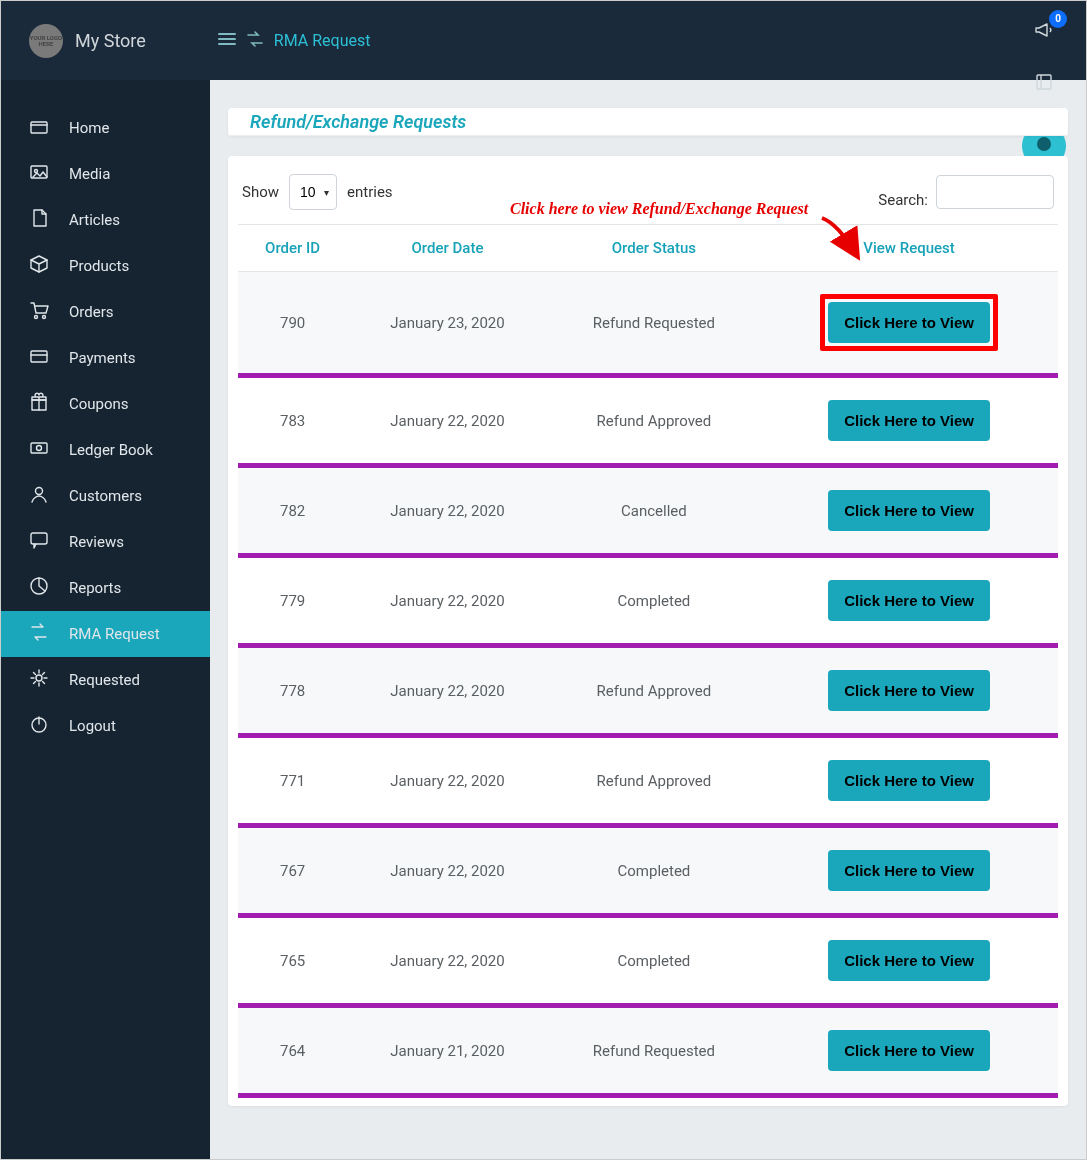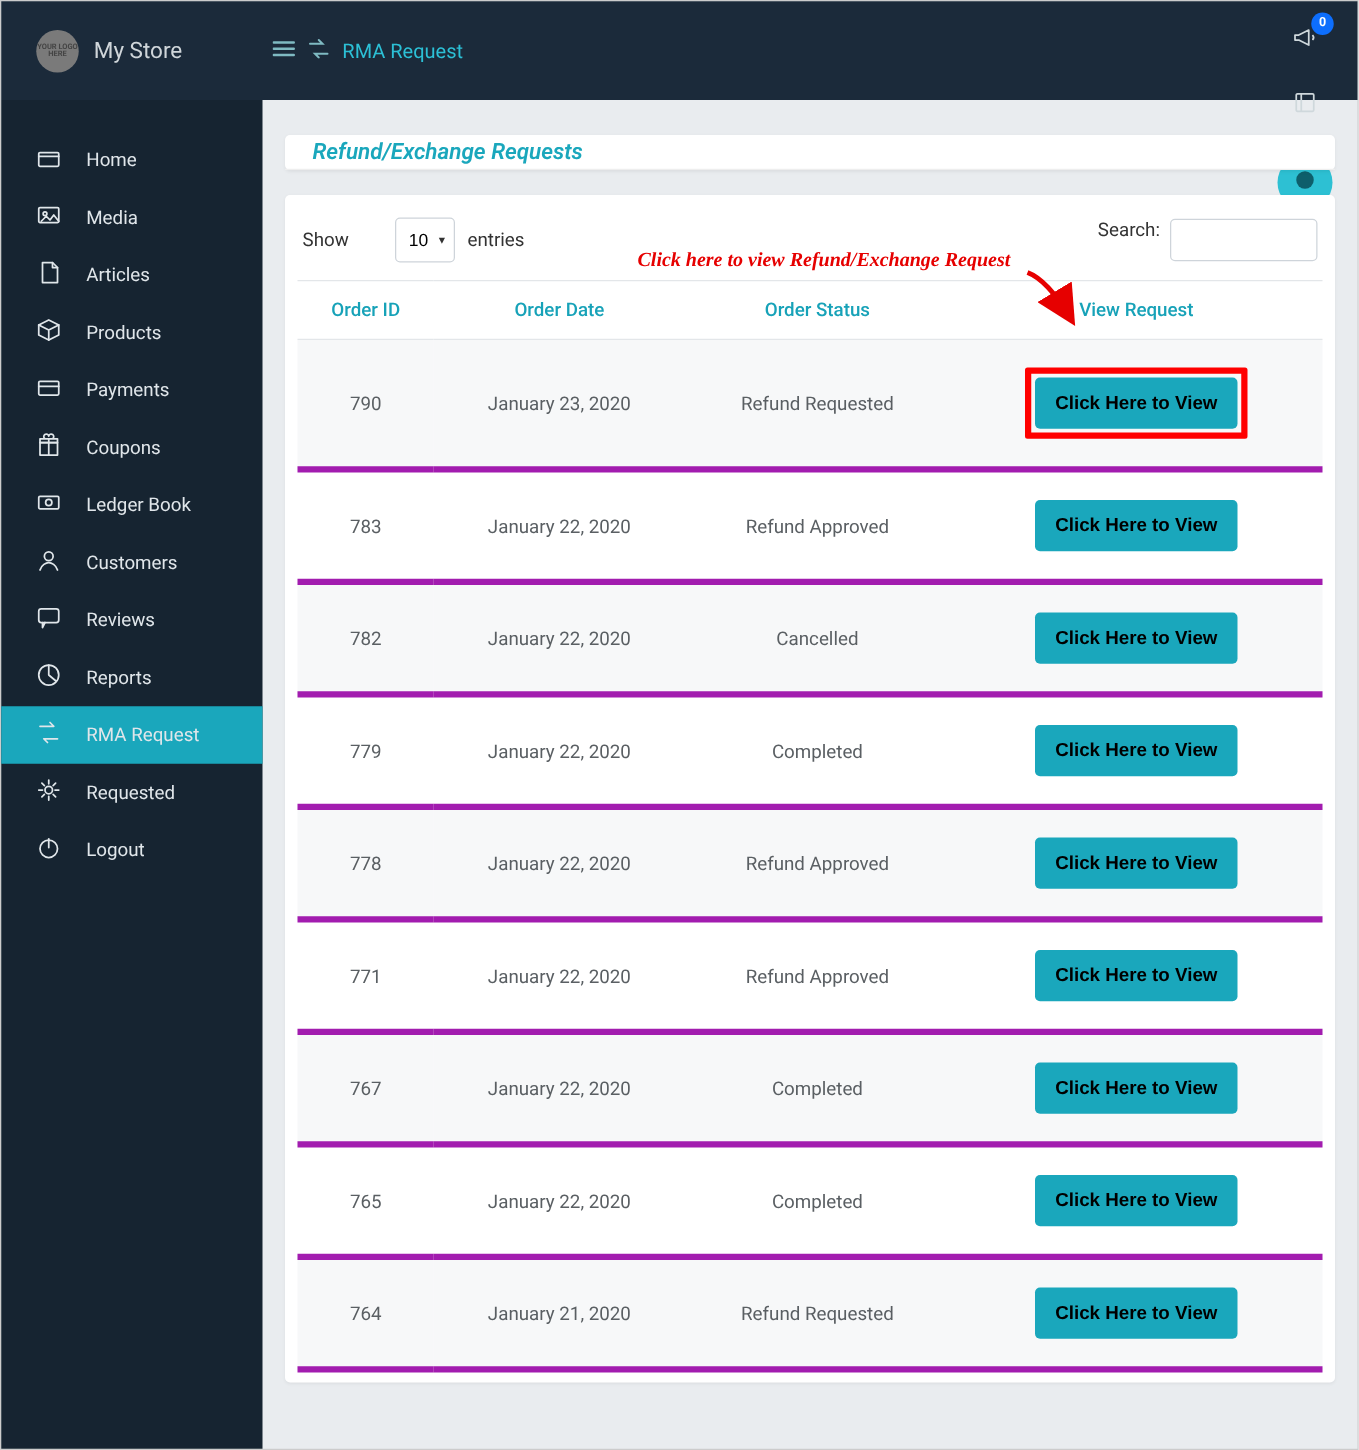--- a/index.html
+++ b/index.html
@@ -93,26 +93,26 @@
   }
   .table-card{padding:18px 10px 8px;}
   .dt-top{display:flex;align-items:center;justify-content:space-between;
     padding:0 4px 14px;color:#333;}
   .lenctl{display:flex;align-items:center;gap:10px;}
   select.len{
     height:36px;border:1px solid #ced4da;border-radius:4px;
     padding:0 20px 0 10px;font-size:14px;background:#fff;
     appearance:none;position:relative;
   }
-  .len-wrap{position:relative;display:inline-block;margin-left:27px;}
+  .len-wrap{position:relative;display:inline-block;}
   .len-wrap::after{
     content:"▾";position:absolute;right:8px;top:50%;
     transform:translateY(-50%);font-size:10px;pointer-events:none;
   }
-  .searchctl{display:flex;align-items:flex-start;gap:8px;}
+  .searchctl{display:flex;align-items:flex-end;gap:8px;}
   .searchctl input{
     height:34px;width:118px;border:1px solid #ced4da;border-radius:4px;padding:0 8px;
   }
 
   
   .annotation{
     position:absolute;
     color:#e60000;font-weight:700;
     font-style:italic;
     font-family:"Brush Script MT","Lucida Handwriting","Comic Sans MS",cursive;
@@ -228,20 +228,28 @@
             <path d="M13 2v4h4"></path>
           </svg></span>
         <span>Articles</span>
       </div>
       <div class="side-item">
         <span><svg width="20" height="20" stroke-width="1.4" stroke-linecap="round" stroke-linejoin="round">
             <path d="M2 6l8-4 8 4v8l-8 4-8-4z"></path>
             <path d="M2 6l8 4 8-4M10 10v8"></path>
           </svg></span>
         <span>Products</span>
+      </div>
+      <div class="side-item">
+        <span><svg width="20" height="20" stroke-width="1.4" stroke-linecap="round" stroke-linejoin="round">
+            <circle cx="7" cy="17" r="1.5"></circle>
+            <circle cx="15" cy="17" r="1.5"></circle>
+            <path d="M2 3h3l2 10h10l2-7H6"></path>
+          </svg></span>
+        <span>Orders</span>
       </div>
       <div class="side-item">
         <span><svg width="20" height="20" stroke-width="1.4" stroke-linecap="round" stroke-linejoin="round">
             <rect x="2" y="5" width="16" height="11" rx="1"></rect>
             <path d="M2 9h16"></path>
           </svg></span>
         <span>Payments</span>
       </div>
       <div class="side-item">
         <span><svg width="20" height="20" stroke-width="1.4" stroke-linecap="round" stroke-linejoin="round">

